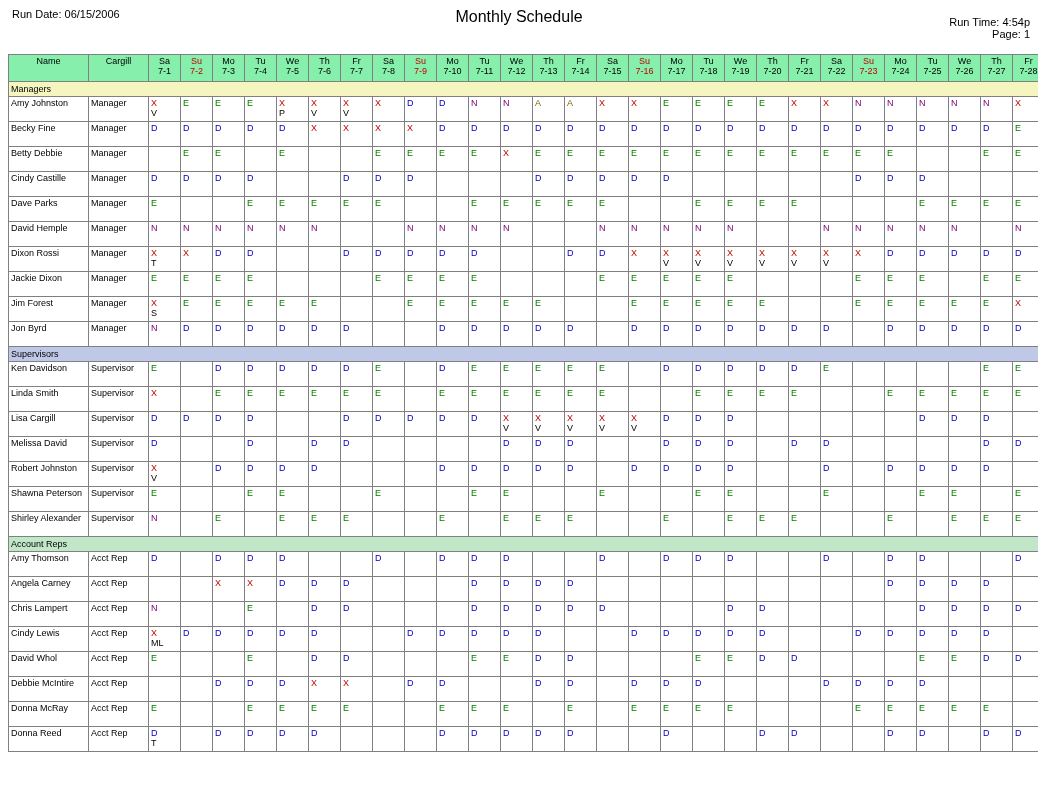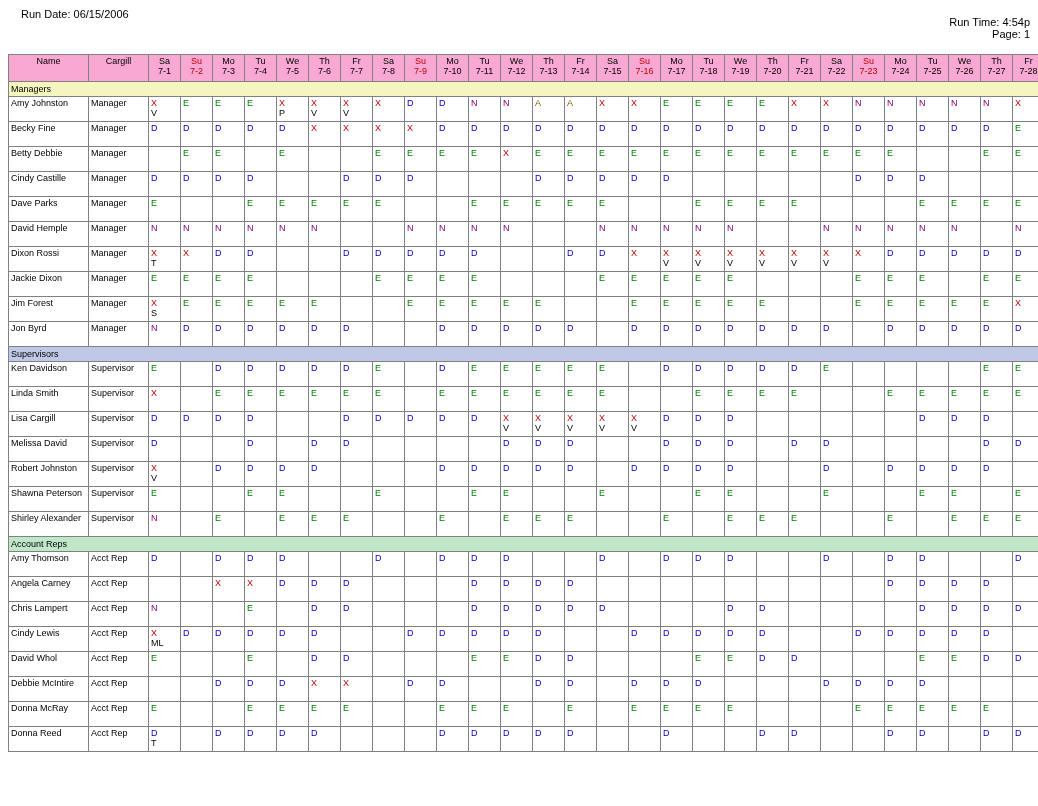--- a/index.html
+++ b/index.html
@@ -1,39 +1,40 @@
 <!DOCTYPE html>
 <html><head>
 <meta charset="utf-8">
 <style>
 body{margin:0;padding:8px;font-family:Arial,sans-serif;font-size:10px;background:#fff;color:#000;width:1038px;box-sizing:border-box}
 .hdr{position:relative;height:40px}
-.hdr .l{position:absolute;left:13px;top:0;font-size:11px}
+.hdr .l{position:absolute;left:4px;top:0;font-size:11px}
 .hdr .r{position:absolute;right:0;top:8px;font-size:11px;text-align:right}
 .hdr .t{text-align:center;font-size:16px}
 .hdr .s{text-align:center;font-size:12px;margin-top:2px}
 table{border-collapse:collapse;width:100%;table-layout:fixed;margin-top:6px}
 th,td{border:1px solid #808080;padding:1px 2px;font-size:9px;vertical-align:top;overflow:hidden;white-space:nowrap}
-th{background:#f9a8d4;font-weight:normal;text-align:center;height:24px}
+th{background:#86efac;font-weight:normal;text-align:center;height:24px}
 col.n{width:80px}col.p{width:60px}col.d{width:32px}
 .grp td{font-size:9px;padding:2px}
 .g0{background:#f5f5c0}.g1{background:#c0c8e8}.g2{background:#c0e8c8}
 td.c{height:22px}
 .xN{color:#800080}.xD{color:#0000c0}.xE{color:#008000}.xX{color:#c00000}.xA{color:#806000}
 .su{color:#c00000}
 </style>
 </head>
 <body>
 
 <div class="hdr">
  <div class="l">Run Date: 06/15/2006</div>
  <div class="r">
   <div>Run Time: 4:54p</div>
   <div>Page: 1</div>
  </div>
+ <div class="t">Monthly Schedule</div>
 </div>
 
 <table>
  <colgroup id="cg">
       <col class="n">
       <col class="p">
       <col class="d">
       <col class="d">
       <col class="d">
       <col class="d">

